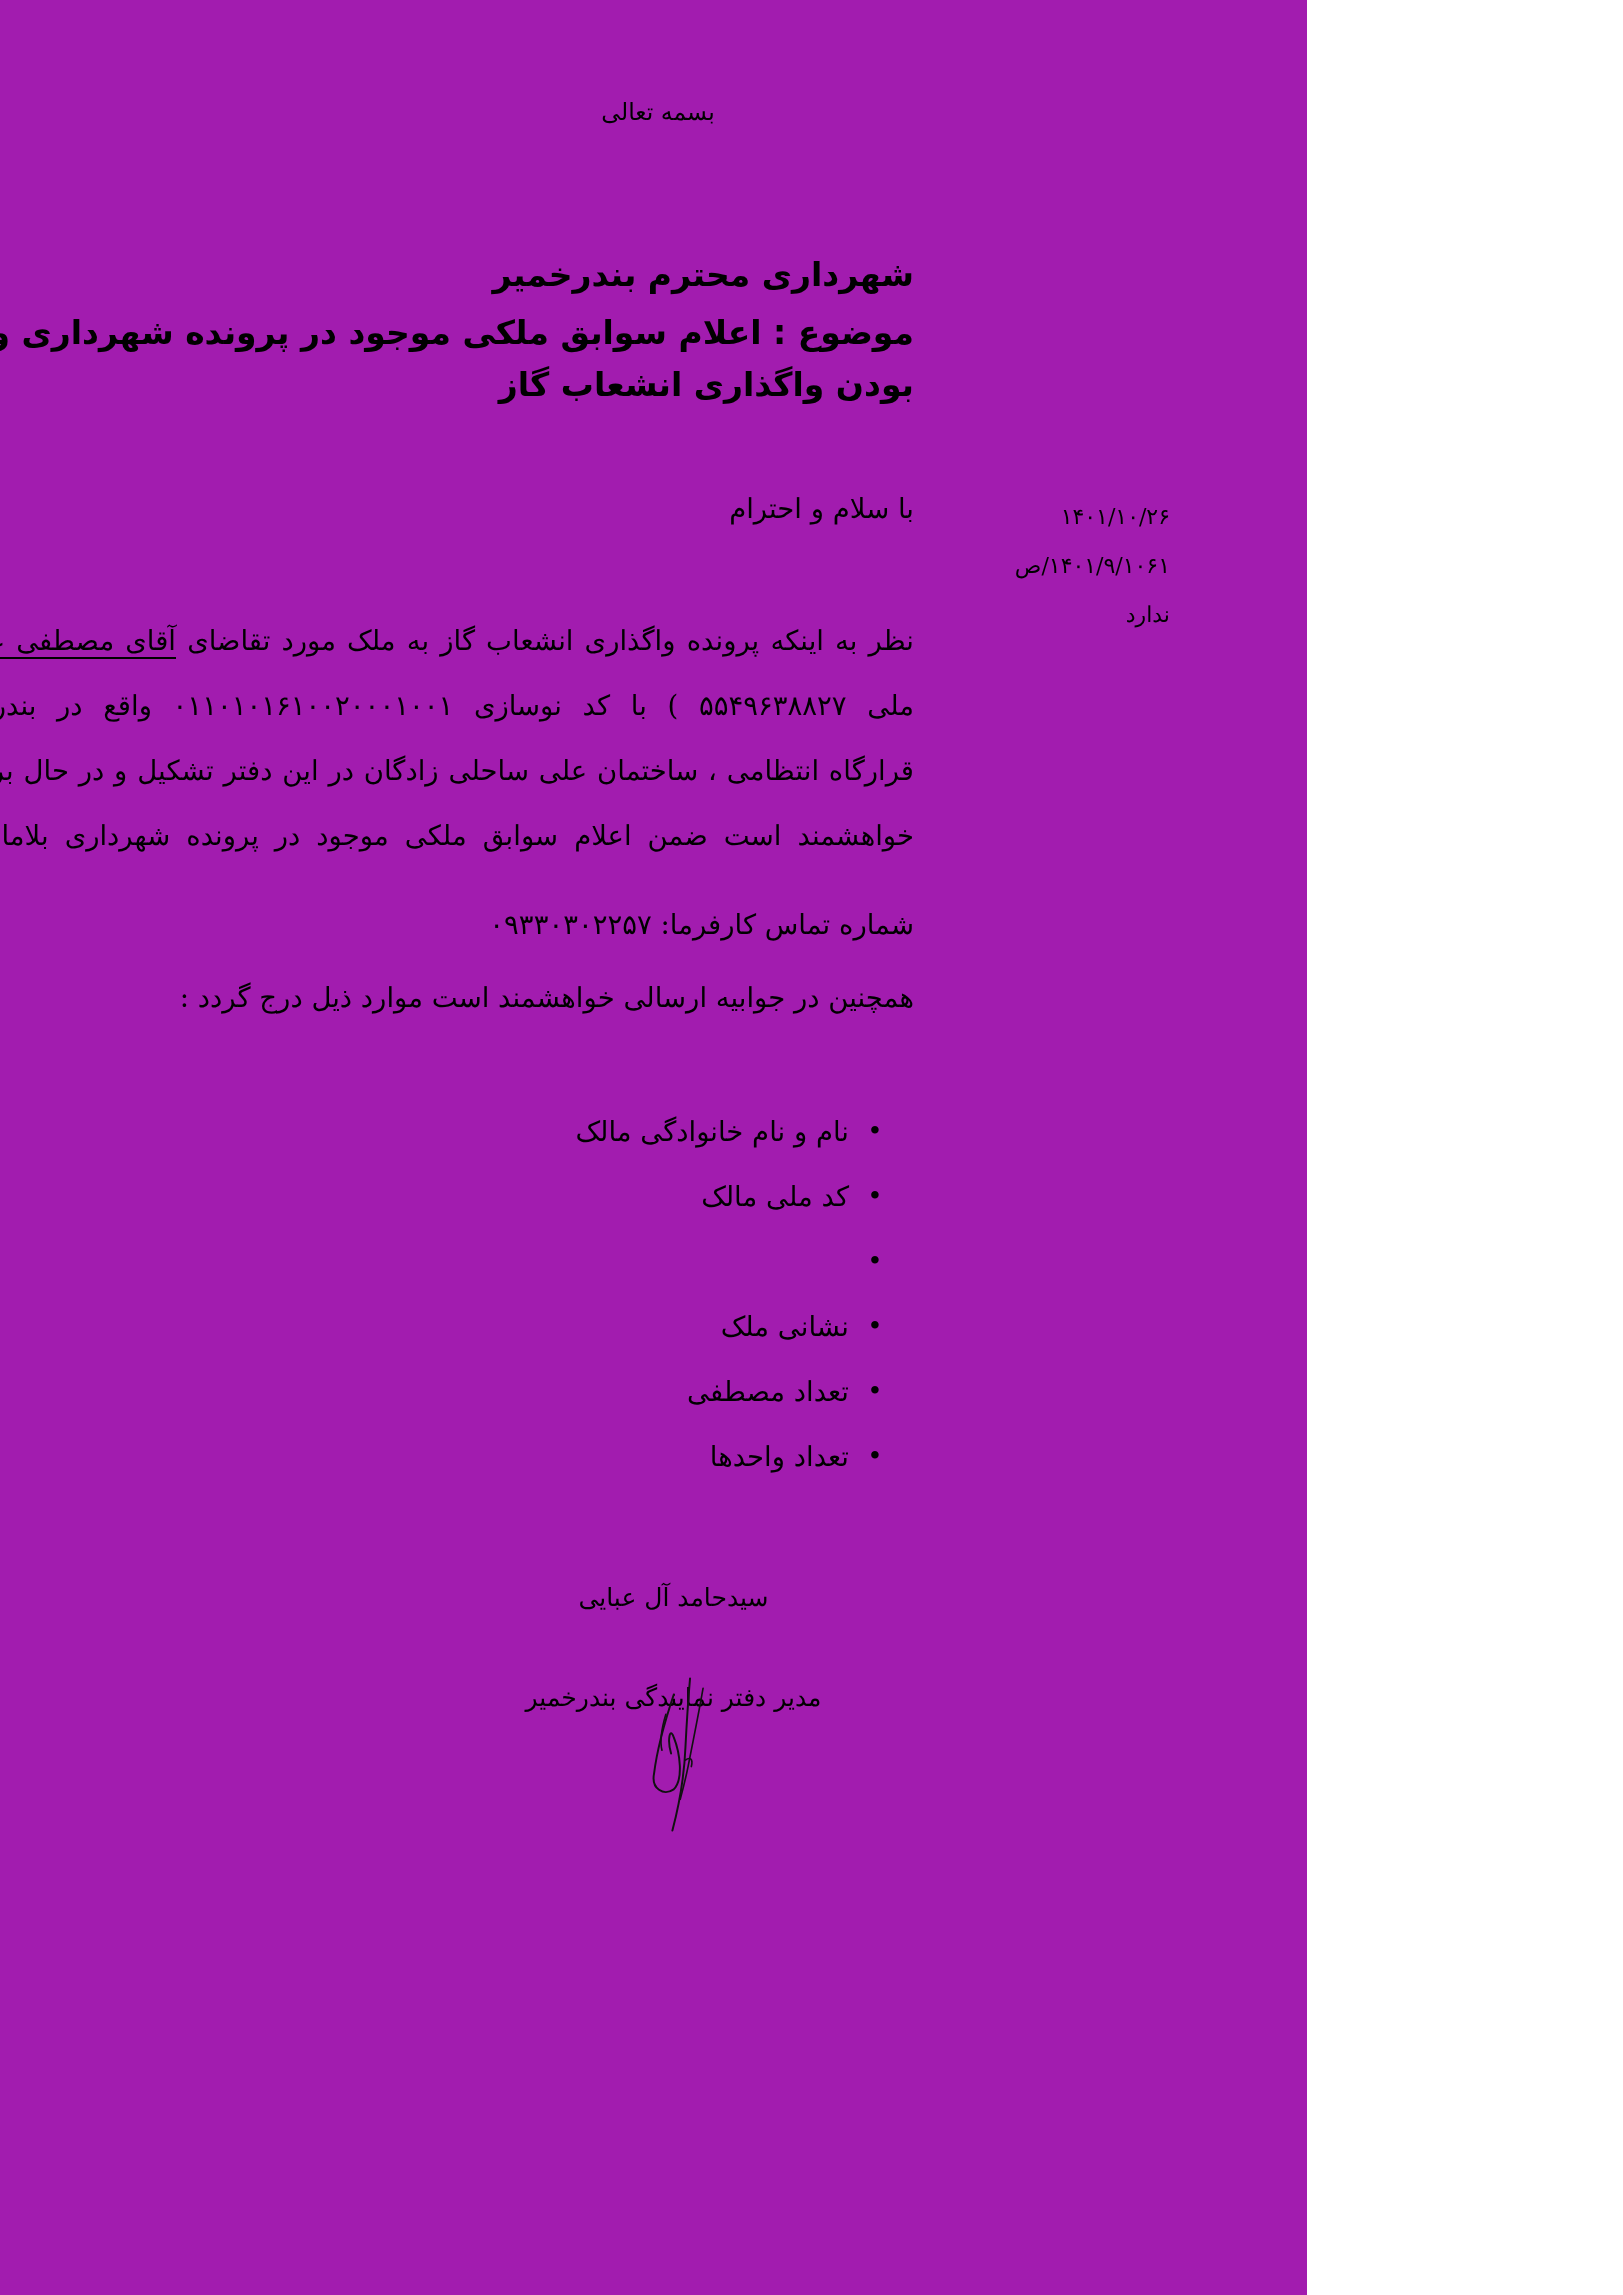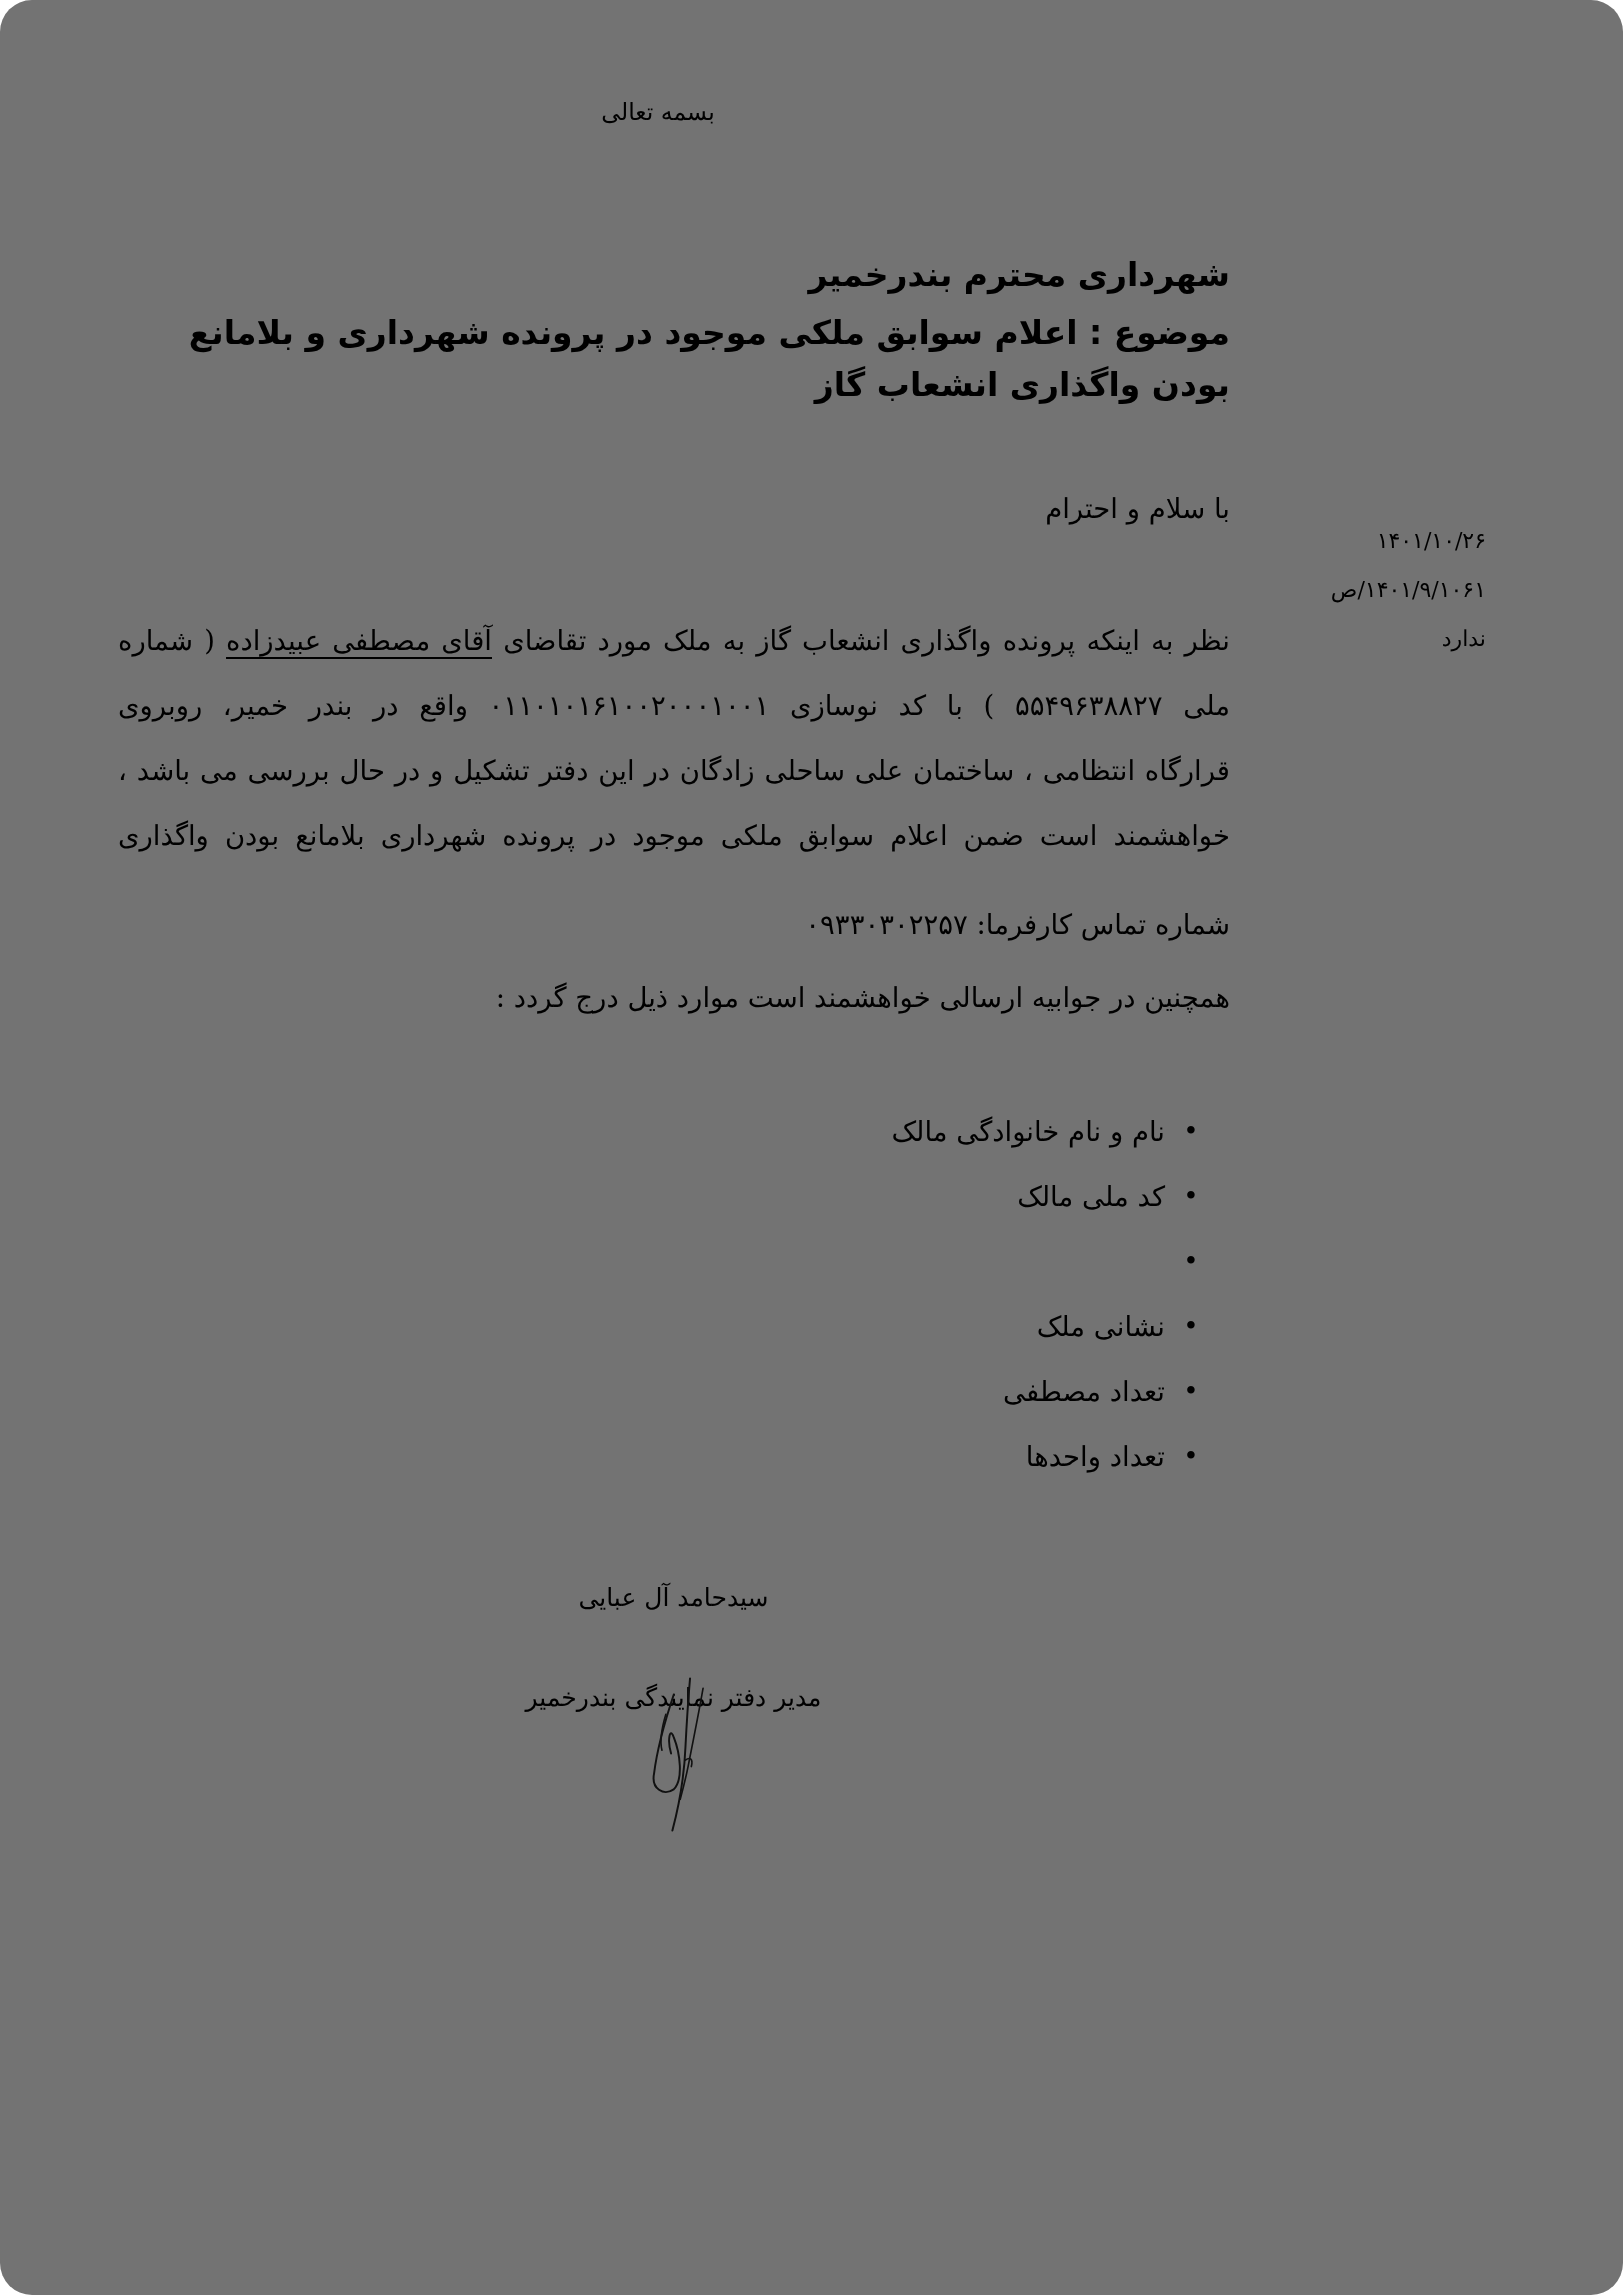--- a/index.html
+++ b/index.html
@@ -11,23 +11,22 @@
       width: 1623px;
       height: 2295px;
       position: relative;
       overflow: hidden;
       font-family: "DejaVu Serif", "Liberation Serif", serif;
       color: #000000;
     }
     .page {
       position: absolute;
       left: 0; top: 0;
-      width: 1623px; height: 2295px;
-      background: #737373;
-      border-radius: 32px;
+      width: 1307px; height: 2295px;
+      background: #a21caf;
     }
     .abs { position: absolute; direction: rtl; white-space: nowrap; }
 
     .invocation {
       left: 576px; top: 98px; width: 164px;
       text-align: center;
       font-size: 23.6px;
     }
 
     .addressee {
@@ -42,21 +41,20 @@
       text-align: right;
       font-size: 33px; font-weight: bold;
       line-height: 52px;
       font-family: "DejaVu Sans", "Liberation Sans", sans-serif;
     }
 
     .meta {
       right: 137px;
       font-size: 22px;
       text-align: right;
-      margin-top: 24px;
     }
     .meta-date { top: 504px; }
     .meta-number { top: 553px; }
     .meta-attach { top: 602px; }
 
     .greeting {
       right: 393px; top: 492px;
       font-size: 27.5px;
     }
 

